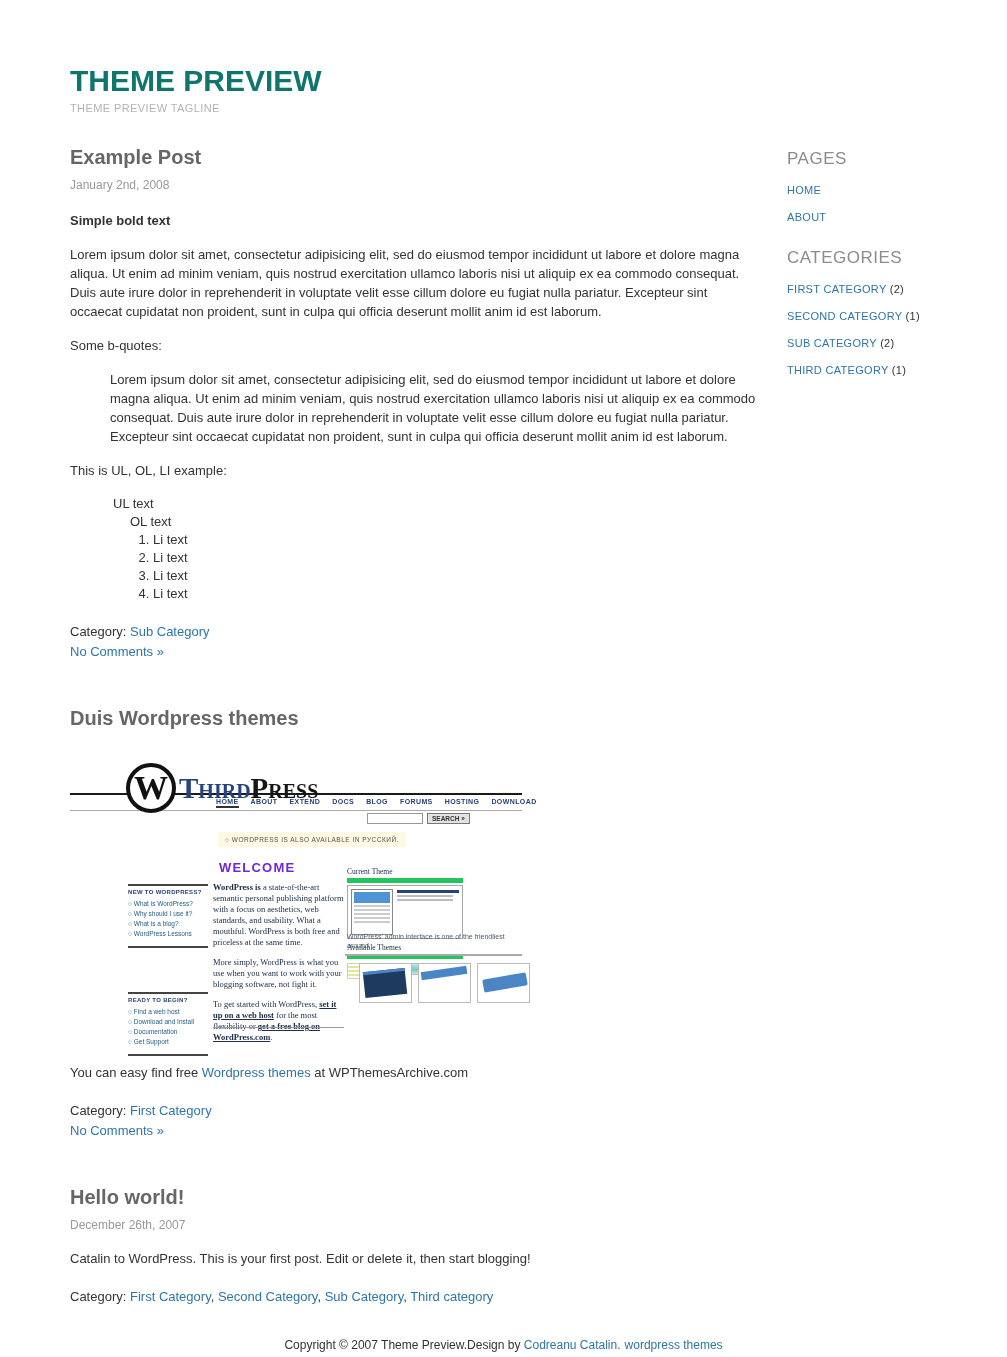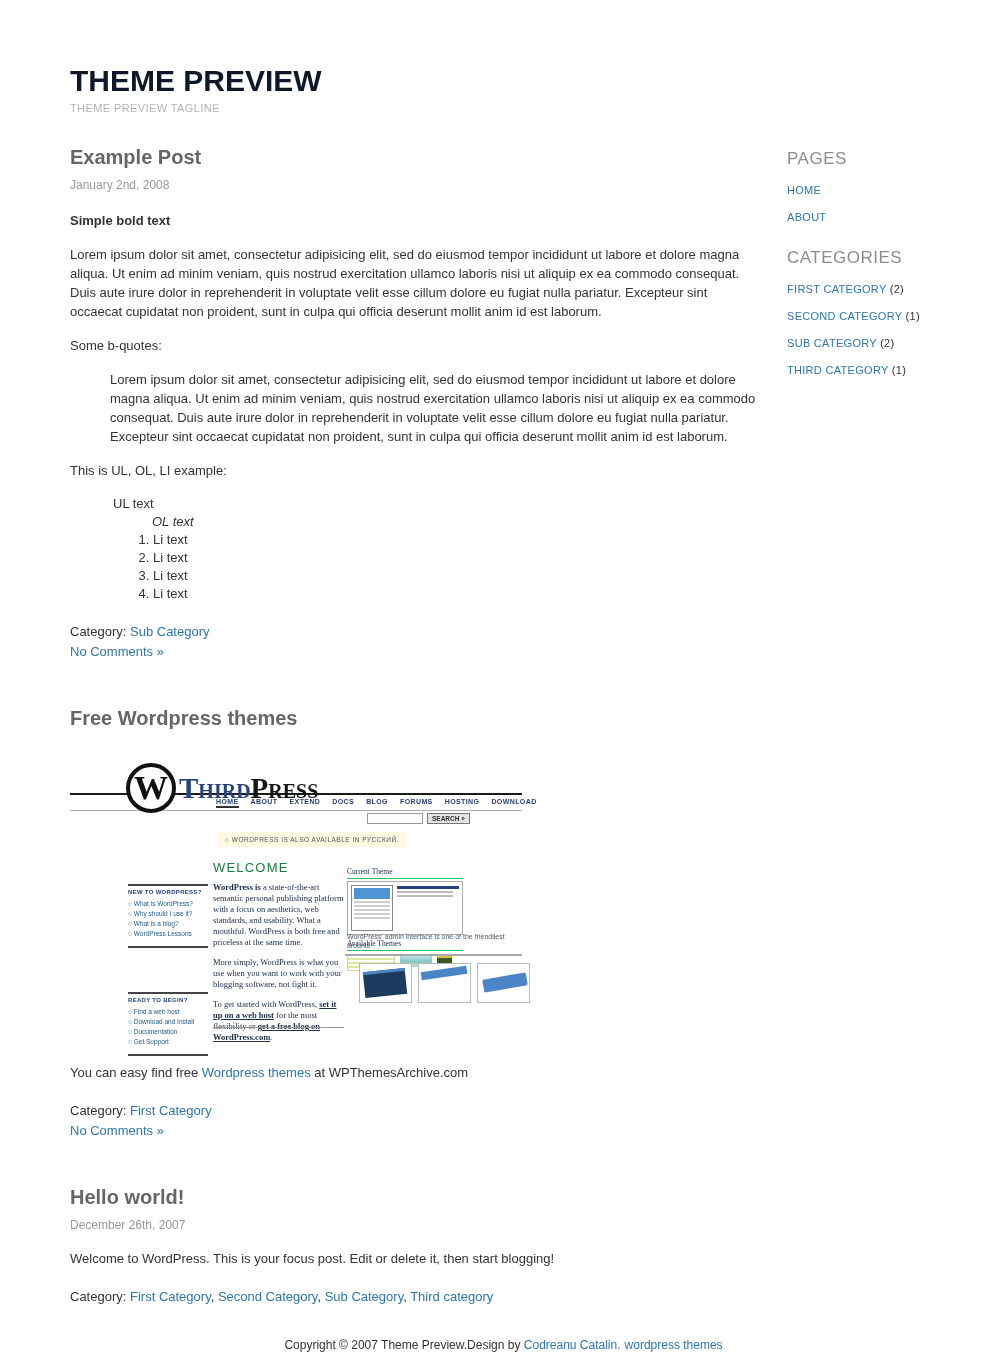--- a/index.html
+++ b/index.html
@@ -3,34 +3,34 @@
 <meta charset="utf-8">
 <style>
   * { margin:0; padding:0; box-sizing:border-box; }
   html,body { background:#fff; }
   body { font-family:"Liberation Sans", sans-serif; color:#333; }
   a { text-decoration:none; }
   .page { position:relative; width:1007px; height:1357px; background:#fff; overflow:hidden; }
 
   
   .site-header { position:absolute; left:70px; top:64px; }
-  .site-title { font-size:30px; font-weight:bold; color:#0f172a; letter-spacing:0; }
+  .site-title { font-size:30px; font-weight:bold; color:#0f766e; letter-spacing:0; }
   .site-tagline { font-size:11px; color:#b3b3b3; margin-top:4px; letter-spacing:0.4px; }
 
   
   .main { position:absolute; left:70px; top:146px; width:692px; }
   .post-title { font-size:20px; font-weight:bold; color:#666; }
   .post-date { font-size:12px; color:#999; margin-top:9px; }
   .ptext { font-size:13px; line-height:19px; color:#333; }
   .mt { margin-top:15px; }
   .bold-lead { font-weight:bold; margin-top:19px; }
   blockquote.bq { margin:15px 0 0 40px; }
   .list-block { margin-top:15px; }
   .ul-item { margin-left:43px; line-height:18px; }
-  .ol-item { margin-left:82px; line-height:18px;font-style:italic; }
+  .ol-item { margin-left:60px; line-height:18px; }
   ol.numlist { margin-left:65px; padding-left:18px; }
   ol.numlist li { line-height:18px; font-size:13px; color:#333; }
   .post-meta { margin-top:21px; font-size:13px; color:#333; line-height:16px; }
   .meta-row + .meta-row { margin-top:4px; }
   a.blue { color:#2d76a9; }
   .post + .post { margin-top:47px; }
 
   
   .wp-shot { position:relative; width:452px; height:281px; margin-top:31px; }
   .wp-topline { position:absolute; left:0; top:32px; width:452px; height:2px; background:#1a1a1a; }
@@ -41,32 +41,32 @@
     font-family:"Liberation Serif", serif; font-size:34px; font-weight:bold; color:#111; }
   .wp-logo-text { font-family:"Liberation Serif", serif; font-variant:small-caps; font-size:29px; margin-left:3px; }
   .wp-logo-word { color:#28427b; font-weight:bold; }
   .wp-logo-press { color:#161616; font-weight:bold; }
   .wp-nav { position:absolute; left:146px; top:37px; display:flex; gap:12px; font-size:7px; font-weight:bold; color:#28427b; letter-spacing:0.4px; }
   .wp-nav .active { border-bottom:2px solid #333; padding-bottom:1px; }
   .wp-search { position:absolute; left:297px; top:52px; display:flex; gap:4px; align-items:center; }
   .wp-search-box { width:56px; height:11px; border:1px solid #999; background:#fff; }
   .wp-search-btn { border:1px solid #777; background:#e3e3e3; font-size:6.5px; font-weight:bold; color:#333; padding:1px 4px; }
   .wp-notice { position:absolute; left:148px; top:71px; background:#fdf9e2; padding:4px 7px; font-size:6.5px; letter-spacing:0.5px; color:#555; }
-  .wp-welcome { position:absolute; left:143px; top:99px; font-size:13px; color:#15803d; letter-spacing:1.2px; }
+  .wp-welcome { position:absolute; left:149px; top:99px; font-size:13px; color:#6d28d9; letter-spacing:1.2px;font-weight:bold; }
   .wp-leftcol { position:absolute; left:58px; top:123px; width:80px; }
   .wp-block-h { border-top:2px solid #444; padding-top:3px; font-size:6px; font-weight:bold; color:#28427b; letter-spacing:0.3px; }
   .wp-block-links { border-bottom:2px solid #444; padding:4px 0 7px; }
   .wp-block-link { display:block; font-size:6.5px; color:#1d5a87; line-height:10px; }
   .wp-block2 { margin-top:44px; }
   .wp-midcol { position:absolute; left:143px; top:121px; width:131px; font-family:"Liberation Serif", serif; font-size:8.5px; line-height:11px; color:#20304a; }
   .wp-midcol p { margin-bottom:9px; }
   .wp-midcol a { color:#20304a; font-weight:bold; text-decoration:underline; }
   .wp-mid-bottom { position:absolute; left:143px; top:266px; width:131px; height:1px; background:#999; }
   .wp-rightcol { position:absolute; left:277px; top:106px; width:116px; }
-  .wp-ct-label, .wp-at-label { font-family:"Liberation Serif", serif; font-size:7.5px; color:#20304a; border-bottom:1px solid #22c55e; padding-bottom:2px; }
+  .wp-ct-label, .wp-at-label { font-family:"Liberation Serif", serif; font-size:7.5px; color:#20304a; border-bottom:5px solid #22c55e; padding-bottom:2px; }
   .wp-ct-box { border:1px solid #aaa; margin-top:2px; padding:3px; display:flex; gap:4px; background:#fff; height:54px; }
   .wp-thumb { width:42px; height:46px; border:1px solid #888; background:#fff; }
   .wp-thumb-bar { height:11px; background:#4f94d4; margin:2px; }
   .gline { height:2px; background:#ccc; margin:2px; }
   .wp-ct-lines { flex:1; padding-top:1px; }
   .bline { height:3px; background:#28427b; margin-bottom:2px; }
   .glineb { height:2px; background:#bbb; margin-bottom:2px; width:90%; }
   .wp-at-label { margin-top:4px; }
   .wp-at-row { display:flex; gap:5px; margin-top:4px; align-items:flex-start; }
   .at1 { width:48px; height:16px; background:repeating-linear-gradient(180deg,#fff 0 2px,#dfe8a0 2px 4px); border:1px solid #cdd6a0; }
@@ -129,21 +129,21 @@
           <span>Category:</span>
           <a href="#" class="blue">Sub Category</a>
         </div>
         <div class="meta-row">
           <a href="#" class="blue">No Comments »</a>
         </div>
       </div>
     </div>
 
     <div class="post">
-      <div class="post-title">Free Wordpress themes</div>
+      <div class="post-title">Duis Wordpress themes</div>
 
       <div class="wp-shot">
         <div class="wp-topline"></div>
         <div class="wp-navline"></div>
         <div class="wp-logo">
           <div class="wp-logo-circle">W</div>
           <div class="wp-logo-text">
             <span class="wp-logo-word">Third</span><span class="wp-logo-press">Press</span>
           </div>
         </div>
@@ -244,21 +244,21 @@
         </div>
         <div class="meta-row">
           <a href="#" class="blue">No Comments »</a>
         </div>
       </div>
     </div>
 
     <div class="post">
       <div class="post-title">Hello world!</div>
       <div class="post-date">December 26th, 2007</div>
-      <div class="ptext" style="margin-top:17px;">Welcome to WordPress. This is your focus post. Edit or delete it, then start blogging!</div>
+      <div class="ptext" style="margin-top:17px;">Catalin to WordPress. This is your first post. Edit or delete it, then start blogging!</div>
       <div class="post-meta">
         <div class="meta-row">
           <span>Category:</span>
           <a href="#" class="blue">First Category</a><span>, </span><a href="#" class="blue">Second Category</a><span>, </span><a href="#" class="blue">Sub Category</a><span>, </span><a href="#" class="blue">Third category</a>
         </div>
       </div>
     </div>
 
   </div>
 

